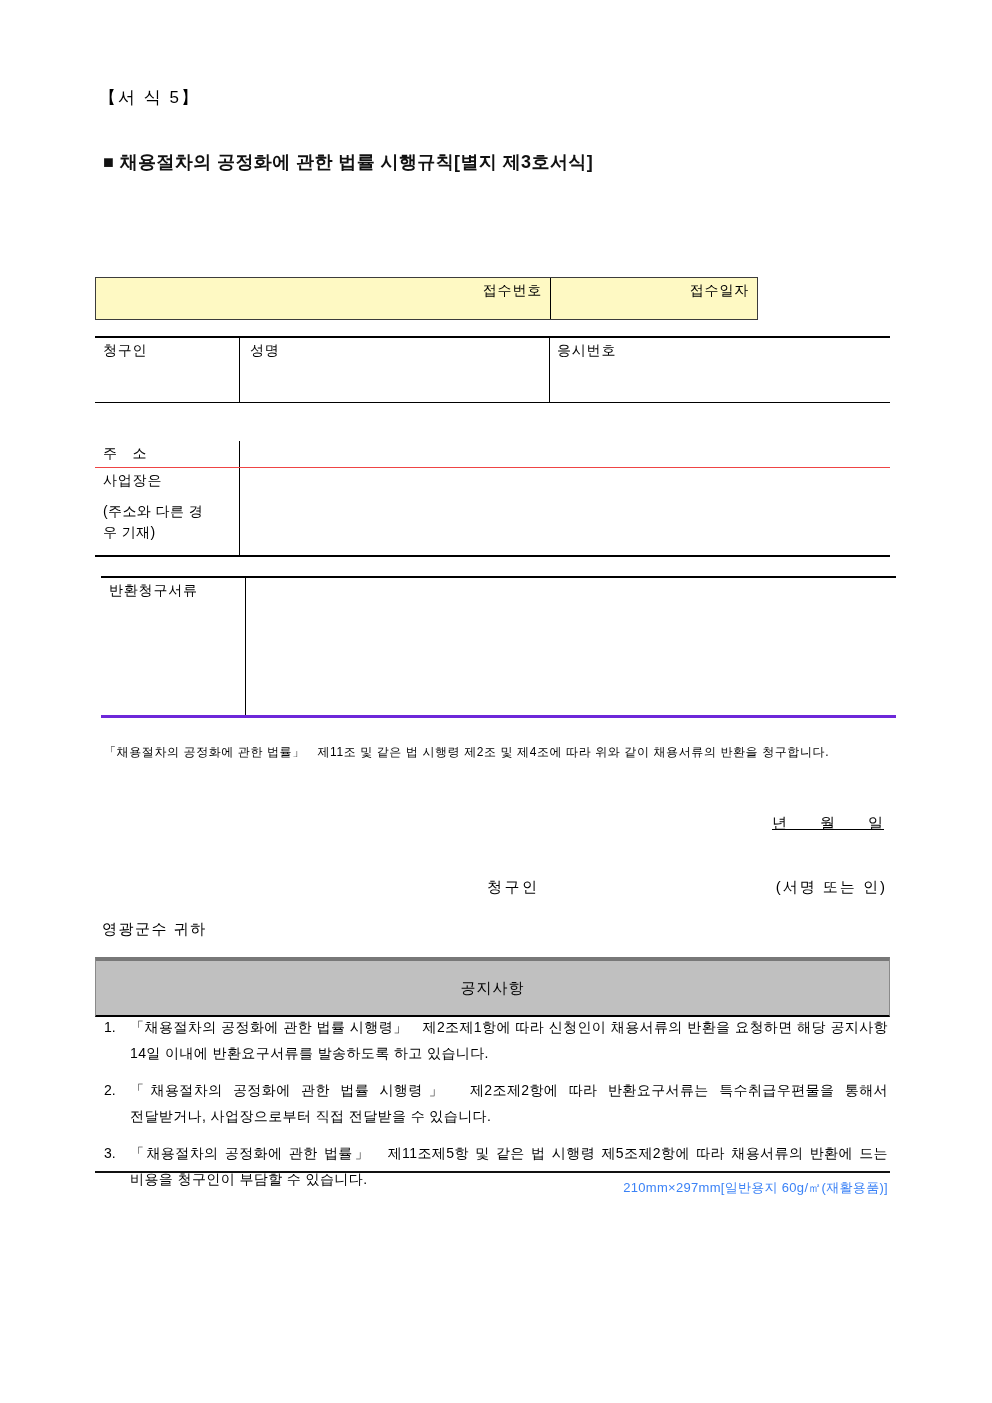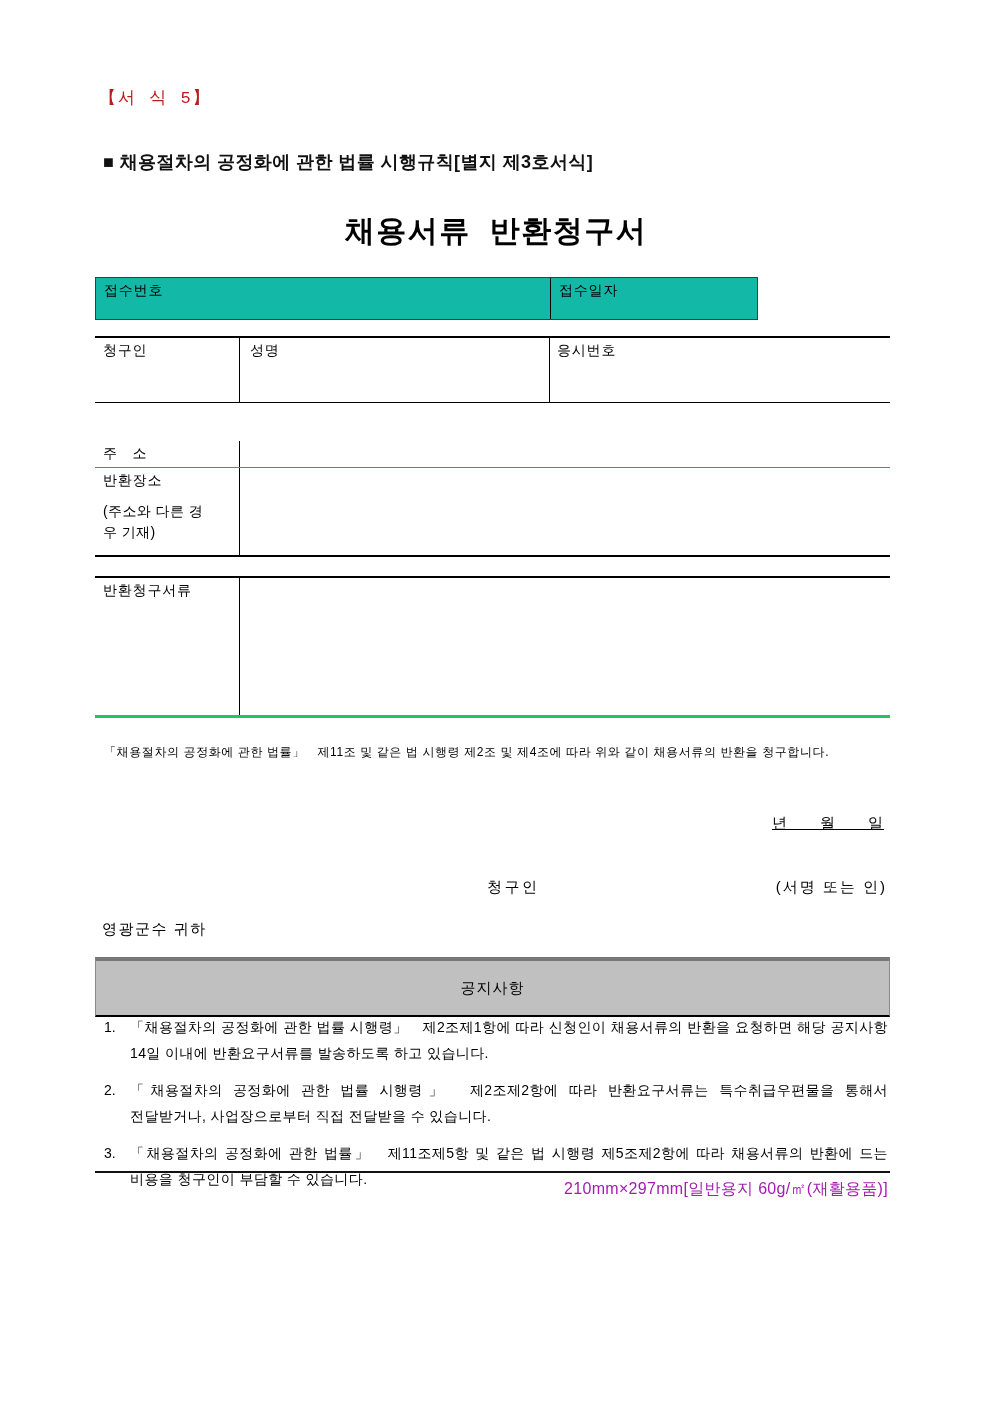--- a/index.html
+++ b/index.html
@@ -8,41 +8,42 @@
   .page {
     position: relative;
     width: 992px; height: 1403px;
     background: #fff;
     overflow: hidden;
   }
   .abs { position: absolute; }
 
   .form-tag {
     left: 99px; top: 86px;
-    font-family: Liberation Mono, monospace;
-    font-size: 17px; letter-spacing: 2px; color: #b91c1c;
+    font-family: Liberation Sans, sans-serif;
+    font-size: 17px; letter-spacing: 2px; color: #000000;
   }
   .rule-ref {
     left: 103px; top: 150px;
     font-size: 18px; font-weight: bold; letter-spacing: 0.4px; color: #111;
   }
   .doc-title {
     left: 0; top: 211px; width: 992px;
     text-align: center;
     font-family: "Liberation Serif", serif;
     font-size: 30px; font-weight: bold;
     letter-spacing: 1.5px; word-spacing: 10px; color: #000;
   }
 
   
   .receipt-row {
     left: 95px; top: 277px; width: 663px; height: 43px;
-    background: #14b8a6;
+    background: #fef9c3;
     border: 1px solid #3c3c3c;
     display: flex;
+    text-align: right;
   }
   .receipt-cell { padding: 4px 8px; font-size: 14px; letter-spacing: 0.8px; }
   .receipt-cell.first { width: 455px; border-right: 1px solid #000; }
   .receipt-cell.second { flex: 1; }
 
   
   .main-table {
     left: 95px; top: 336px; width: 795px; height: 221px;
     border-top: 2px solid #000; border-bottom: 2px solid #000;
   }
@@ -52,22 +53,22 @@
   .t-row.r3 { height: 88px; }
   .t-cell { padding: 4px 8px; font-size: 14px; letter-spacing: 0.8px; }
   .c-label { width: 145px; border-right: 1px solid #000; }
   .c-mid   { width: 310px; border-right: 1px solid #000; padding-left: 10px; }
   .c-rest  { flex: 1; padding-left: 7px; }
   .note-line { display: inline-block; width: 108px; word-break: break-all;
                line-height: 21px; letter-spacing: 0.4px; margin-top: 11px; }
 
   
   .docs-table {
-    left: 95px; top: 576px; width: 795px; height: 142px;
-    border-top: 2px solid #000; border-bottom: 3px solid #22c55e;
+    left: 101px; top: 576px; width: 795px; height: 142px;
+    border-top: 2px solid #000; border-bottom: 3px solid #6d28d9;
     display: flex;
   }
 
   .declaration {
     left: 104px; top: 738px; width: 780px;
     font-size: 12px; line-height: 29px;
     letter-spacing: 0.6px; text-align: justify; word-break: keep-all;
   }
   .date-line {
     right: 108px; top: 814px;
@@ -90,34 +91,33 @@
   .notice-list { left: 102px; top: 1014px; width: 786px; }
   .notice-item {
     position: relative; padding-left: 28px;
     font-size: 14px; line-height: 26px;
     letter-spacing: 0.4px; text-align: justify; word-break: keep-all;
     margin-bottom: 11px;
   }
   .notice-no { position: absolute; left: 2px; top: 0; letter-spacing: 0; }
 
   .footer-rule { left: 95px; top: 1171px; width: 795px; height: 0; border-top: 2px solid #111; }
-  .footer-text { right: 104px; top: 1179px; font-size: 16px; color: #a21caf; letter-spacing: 0.3px; }
+  .footer-text { right: 104px; top: 1179px; font-size: 13px; color: #3b82f6; letter-spacing: 0.3px; }
 
   .fill-area { flex: 1; }
 </style>
 </head>
 <body>
 
 <div class="page">
 
   <div class="abs form-tag">【서 식 5】</div>
 
   <div class="abs rule-ref">■ 채용절차의 공정화에 관한 법률 시행규칙[별지 제3호서식]</div>
 
-  <div class="abs doc-title">채용서류 반환청구서</div>
 
   <div class="abs receipt-row">
     <div class="receipt-cell first">
       <span>접수번호</span>
       <span></span>
     </div>
     <div class="receipt-cell second">
       <span>접수일자</span>
       <span></span>
     </div>
@@ -134,21 +134,21 @@
         <span>응시번호</span>
         <span></span>
       </div>
     </div>
     <div class="t-row r2">
       <div class="t-cell c-label">주　소</div>
       <div class="t-cell fill-area"></div>
     </div>
     <div class="t-row r3">
       <div class="t-cell c-label">
-        <div>반환장소</div>
+        <div>사업장은</div>
         <span class="note-line">(주소와 다른 경우 기재)</span>
       </div>
       <div class="t-cell fill-area"></div>
     </div>
   </div>
 
   <div class="abs docs-table">
     <div class="t-cell c-label">반환청구서류</div>
     <div class="t-cell fill-area"></div>
   </div>

